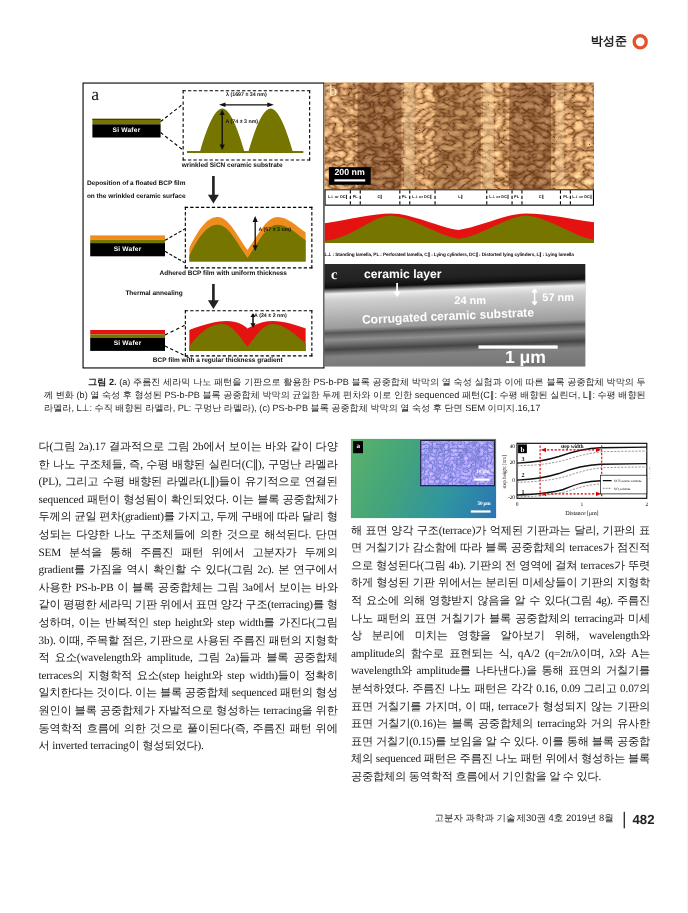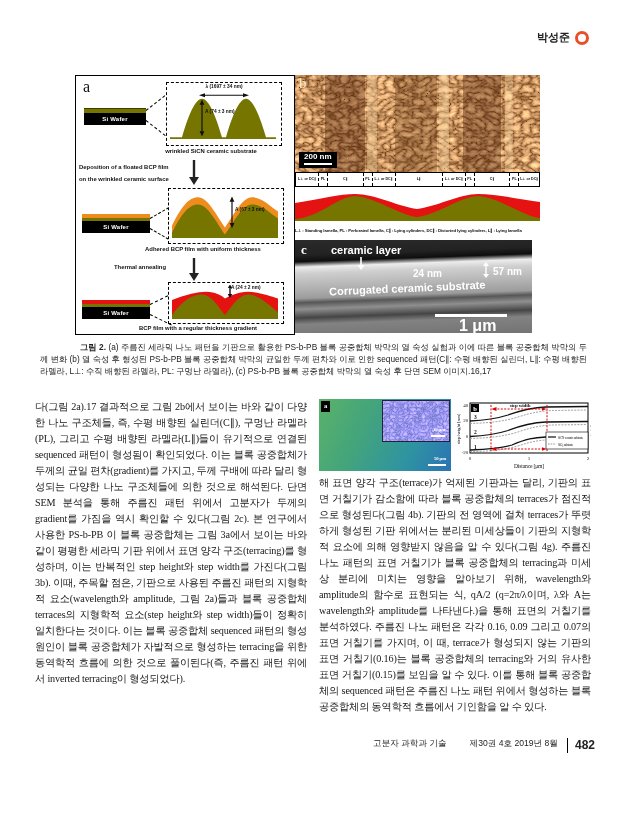--- a/index.html
+++ b/index.html
@@ -57,21 +57,21 @@
   .f3a-inset{position:absolute;right:1px;top:1px;width:66px;height:40px;overflow:hidden;background:#4a5ce0;border:0.5px solid #223;}
   .mini-label{position:absolute;left:2px;top:2px;background:#000;color:#fff;font-size:6.5px;font-weight:bold;
               padding:0px 3px 1px 3px;font-family:"Liberation Serif",serif;}
   .wbar{position:absolute;background:#fff;height:2px;}
   .wtxt{position:absolute;color:#fff;font-size:4.8px;font-weight:bold;}
   .f3b{position:relative;width:137px;height:72px;background:#fff;}
   .f3cap{font-size:8.3px;line-height:1.42;text-align:justify;color:#222;font-family:"Liberation Sans",sans-serif;
          letter-spacing:-0.1px;margin-bottom:6px;}
   
   .footer{position:absolute;right:30px;top:738px;display:flex;align-items:flex-start;font-size:8.6px;color:#222;}
-  .footer .issue{margin-left:23px;}
+  .footer .issue{margin-left:1px;}
   .footer .sep{width:1px;height:15px;background:#000;margin:0 7px 0 9px;}
   .footer .pno{font-size:12px;font-weight:bold;}
 </style>
 </head>
 <body>
 
 <svg width="0" height="0" style="position:absolute" aria-hidden="true">
   <defs>
     <marker id="ah-s" markerWidth="6" markerHeight="6" refX="3" refY="3" orient="auto" markerUnits="userSpaceOnUse">
       <path d="M0,3 L6,0.6 L6,5.4 Z" fill="#111"></path>

